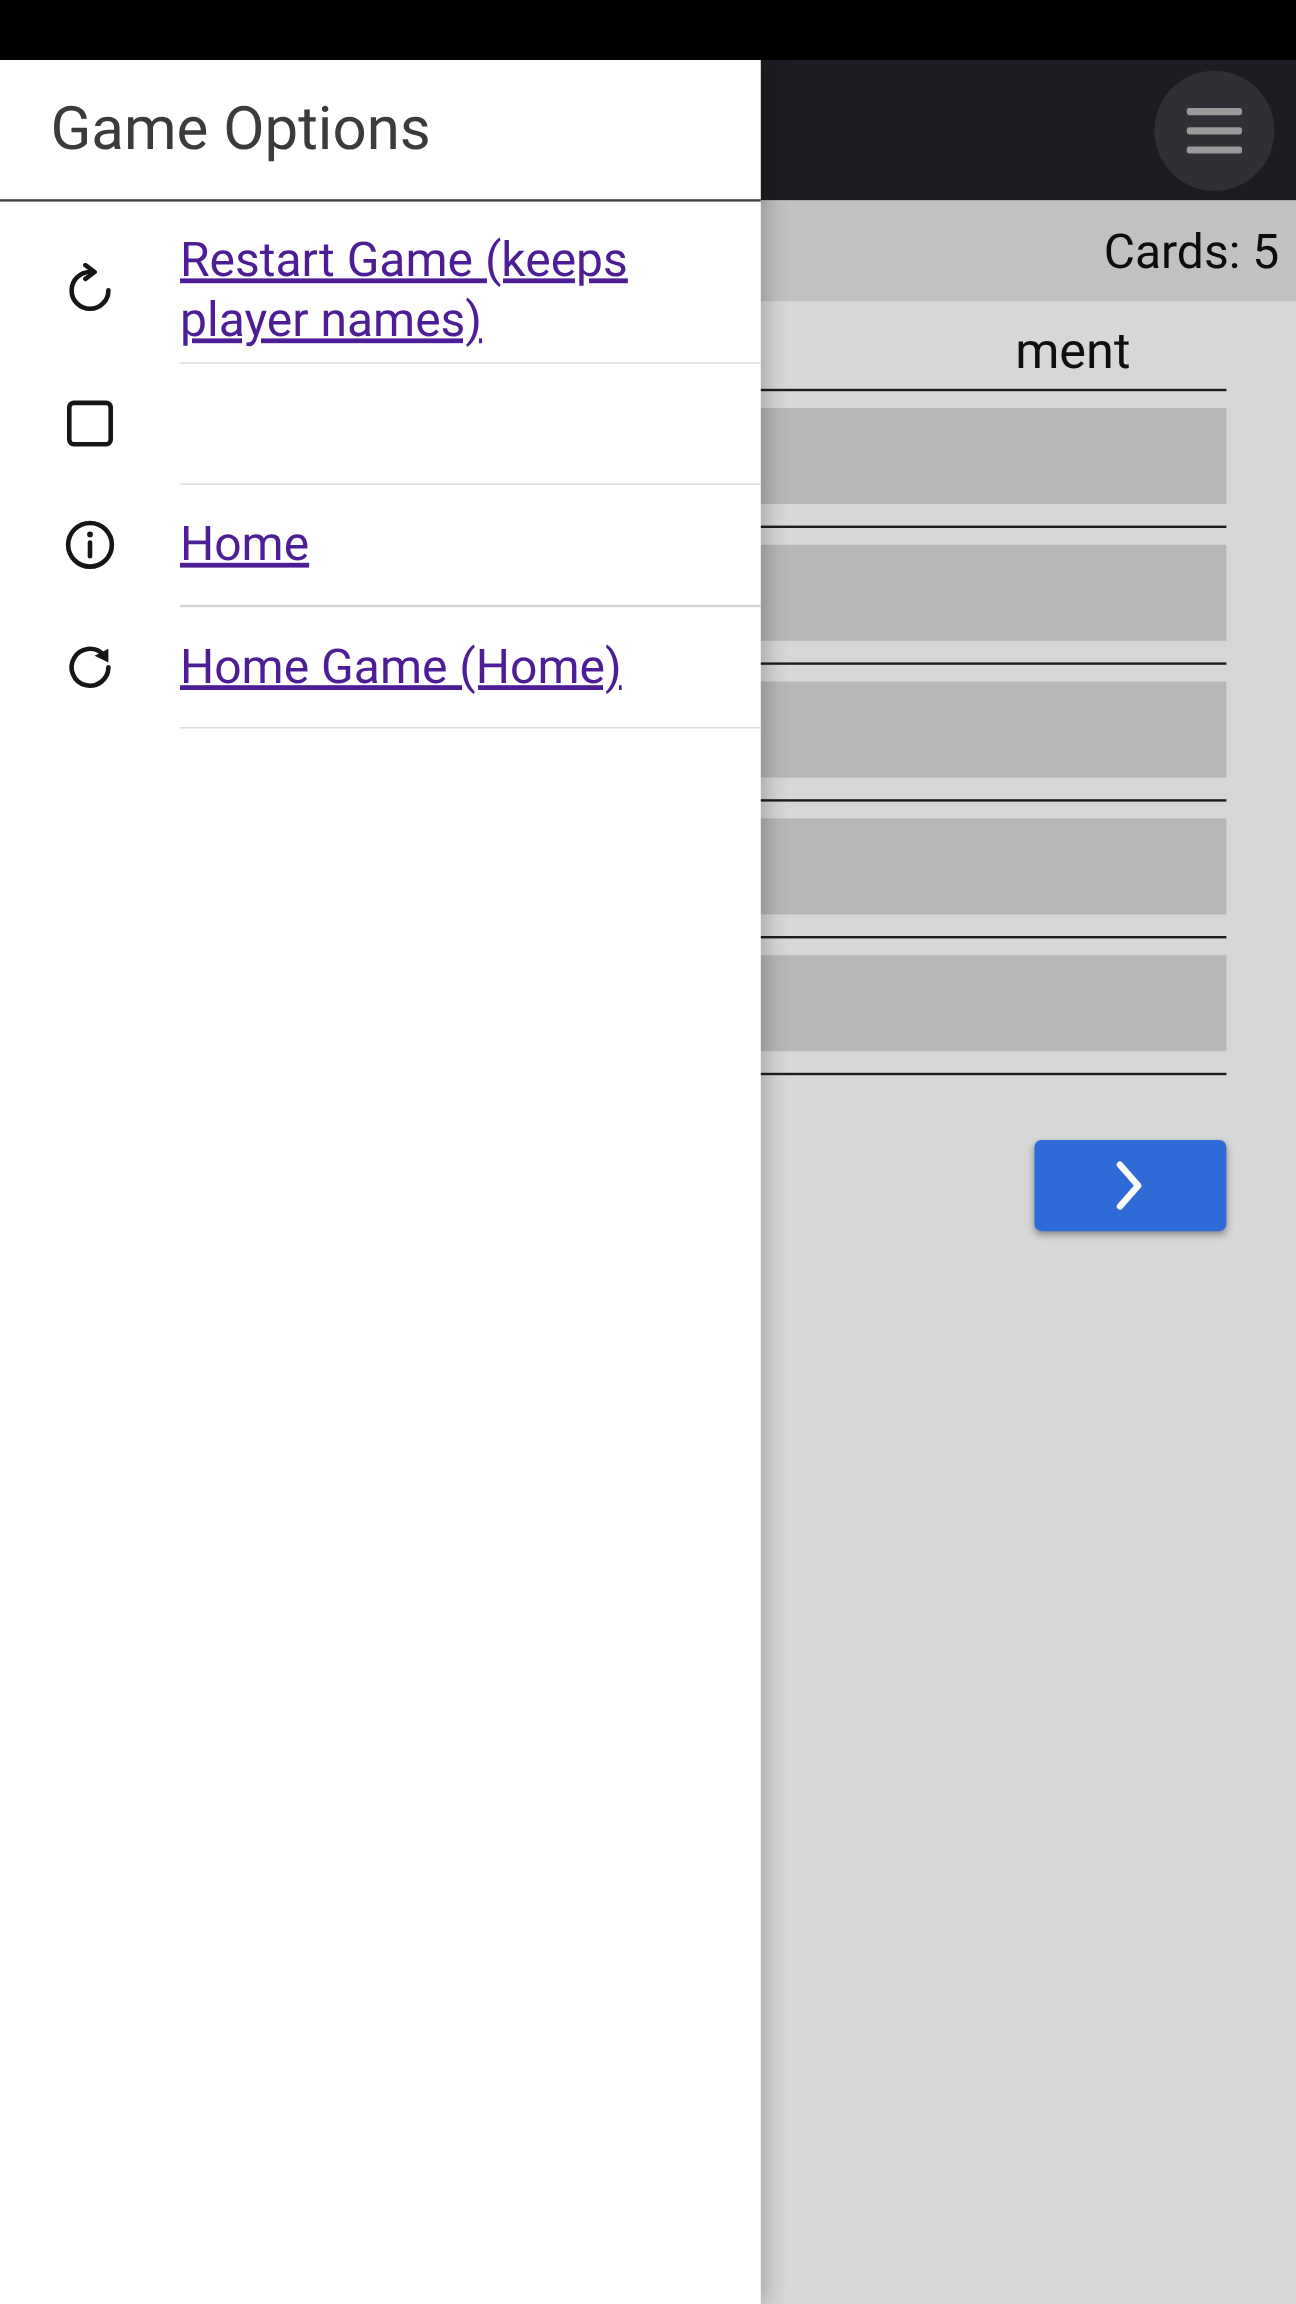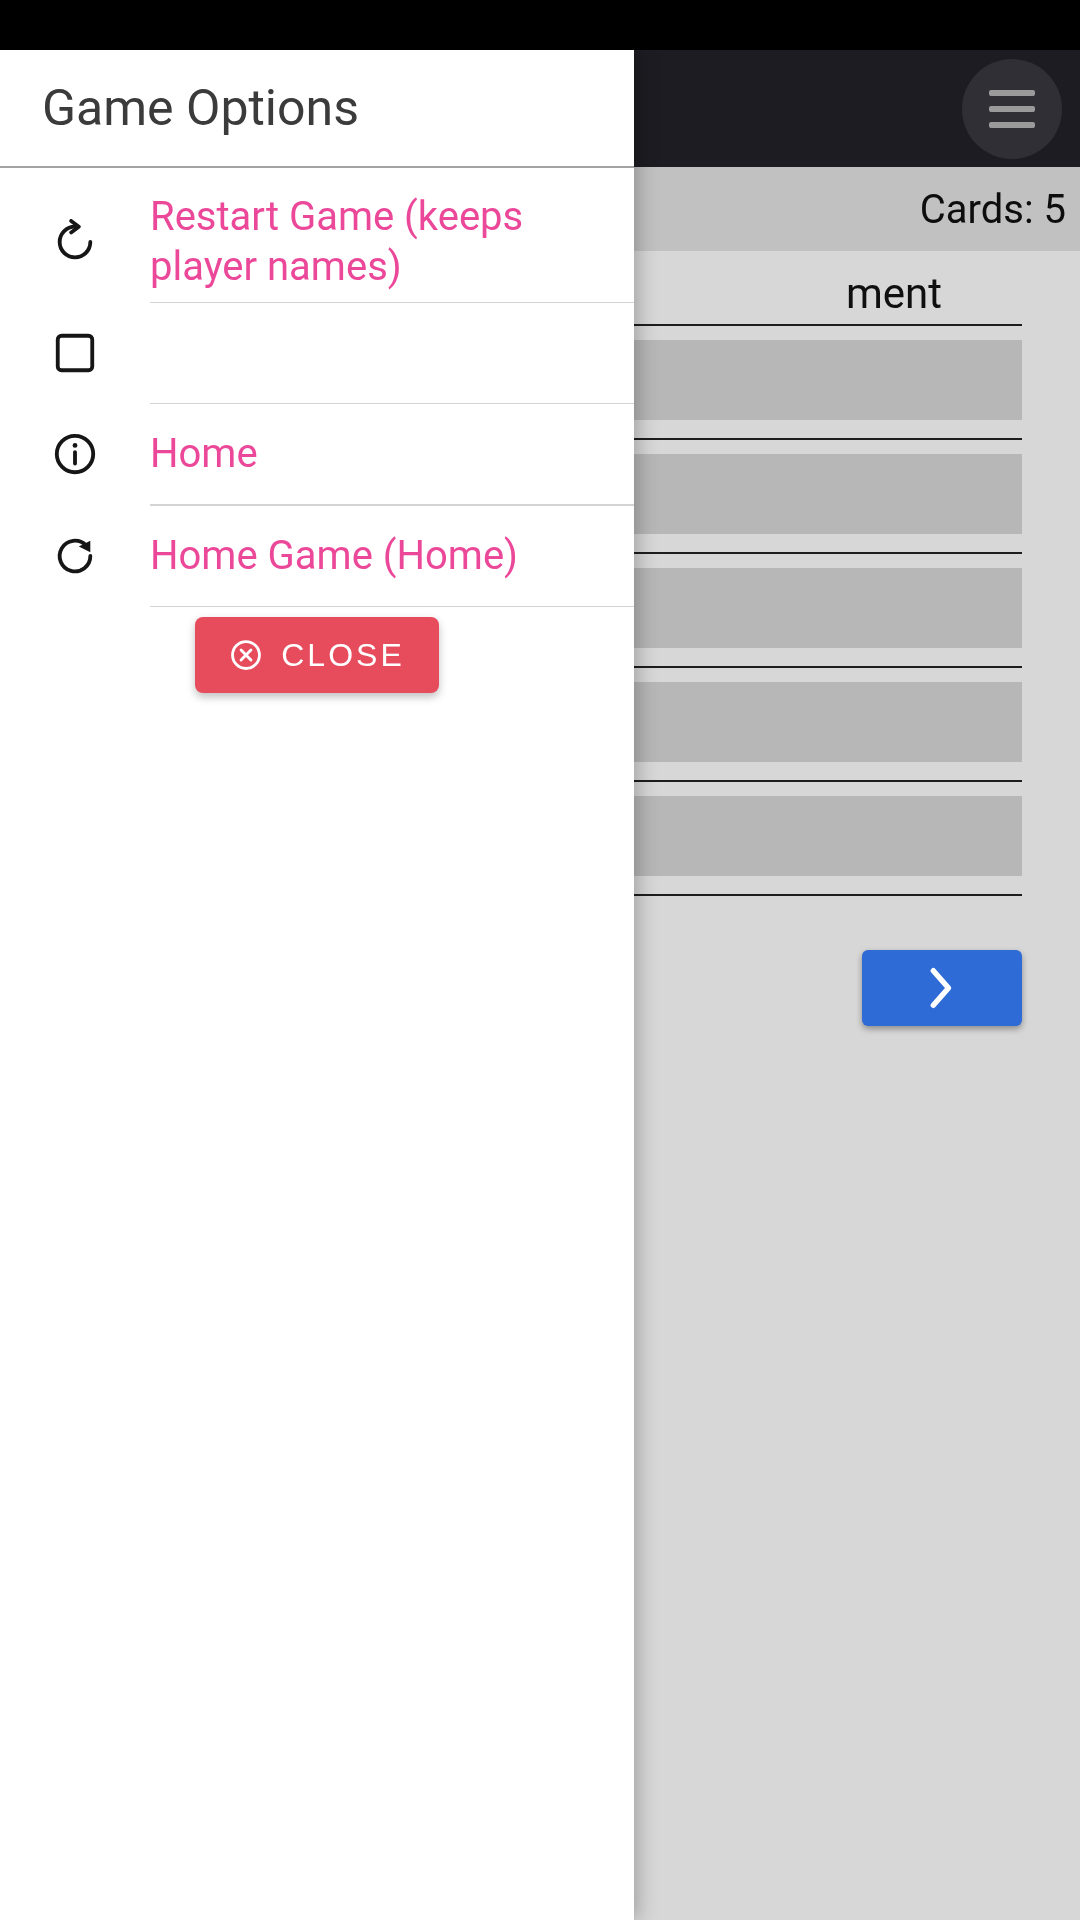--- a/index.html
+++ b/index.html
@@ -88,21 +88,21 @@
     width: 634px;
     height: 1870px;
     background: #fff;
     box-shadow: 4px 0 18px rgba(0,0,0,.25);
   }
   .drawer-header {
     height: 118px;
     display: flex;
     align-items: center;
     padding-left: 42px;
-    border-bottom: 2px solid #a3a3a3;
+    border-bottom: 2px solid #404040;
   }
   .drawer-title {
     font-size: 50px;
     color: #3b3b3b;
     font-weight: 400;
   }
 
   .opt-list {
     padding: 14px 0 0 0;
   }
@@ -116,23 +116,24 @@
     width: 150px;
     display: flex;
     justify-content: center;
     align-items: center;
     flex-shrink: 0;
   }
   .opt-icon svg { width: 46px; height: 46px; }
   .opt-label {
     flex: 1;
     font-size: 40px;
-    color: #ec4899;
+    color: #4c1d95;
     padding-right: 14px;
     line-height: 1.25;
+    text-decoration: underline;
   }
   .opt-sep {
     margin-left: 150px;
     height: 1px;
     background: #d4d4d4;
   }
 
   .close-row {
     display: flex;
     justify-content: center;
@@ -240,25 +241,15 @@
       <span class="opt-icon">
         <svg viewBox="0 0 48 48">
           <path class="stroke-dark" d="M40 24 a16 16 0 1 1 -4.7 -11.3" stroke-width="4" stroke-linecap="round"></path>
           <polygon points="40,8 40,20 28,14" fill="#161616"></polygon>
         </svg>
       </span>
       <span class="opt-label">Home Game (Home)</span>
     </div>
     <div class="opt-sep"></div>
 
-    <div class="close-row">
-      <button class="close-btn">
-        <svg viewBox="0 0 48 48">
-          <circle class="stroke-light" cx="24" cy="24" r="19" stroke-width="4"></circle>
-          <line class="stroke-light" x1="17" y1="17" x2="31" y2="31" stroke-width="4" stroke-linecap="round"></line>
-          <line class="stroke-light" x1="31" y1="17" x2="17" y2="31" stroke-width="4" stroke-linecap="round"></line>
-        </svg>
-        <span>CLOSE</span>
-      </button>
-    </div>
 
   </div>
 </div>
 
 </body></html>

